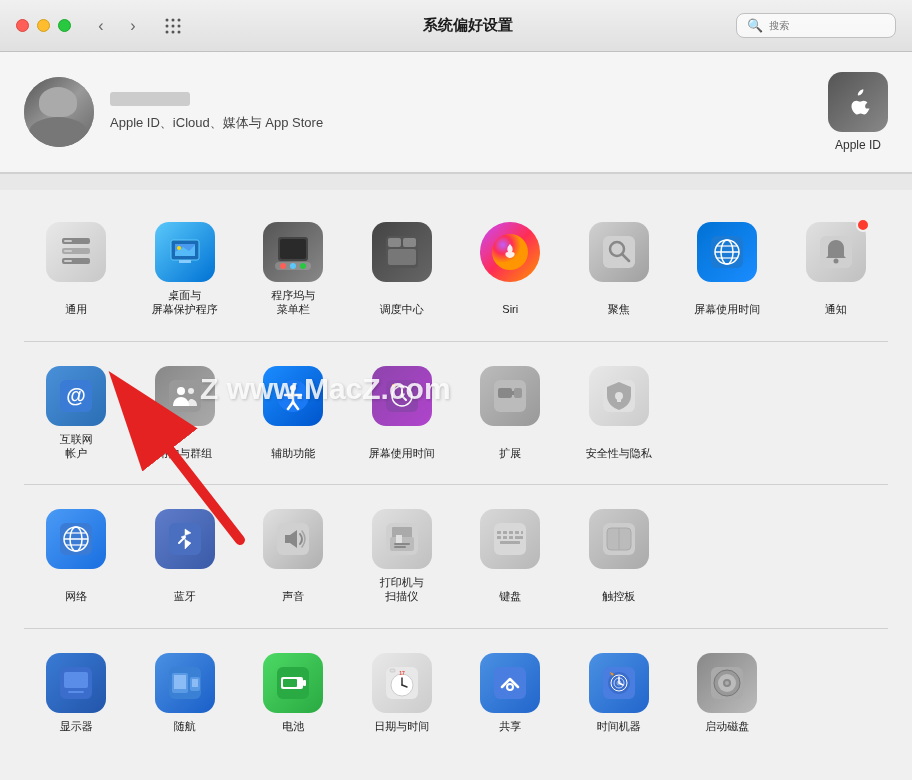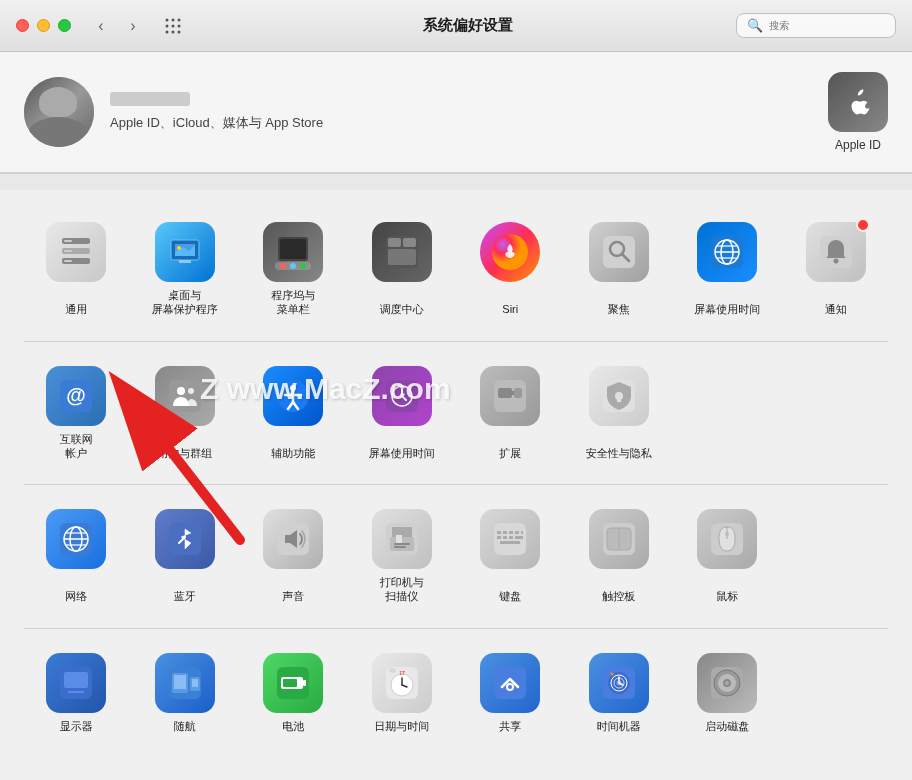--- a/index.html
+++ b/index.html
@@ -631,31 +631,20 @@
       <div class="icon-box icon-trackpad">
         <svg width="36" height="36" viewBox="0 0 36 36">
           <rect x="2" y="2" width="32" height="32" rx="6" fill="#ccc"></rect>
           <rect x="6" y="7" width="24" height="22" rx="4" fill="#bbb" stroke="#aaa" stroke-width="1"></rect>
           <line x1="18" y1="7" x2="18" y2="29" stroke="#aaa" stroke-width="1"></line>
         </svg>
       </div>
       <span class="pref-label">触控板</span>
     </div>
 
-    <div class="pref-item">
-      <div class="icon-box icon-mouse">
-        <svg width="36" height="36" viewBox="0 0 36 36">
-          <rect x="2" y="2" width="32" height="32" rx="6" fill="#ccc"></rect>
-          <path d="M18 6 C11 6 10 12 10 18 C10 26 13 30 18 30 C23 30 26 26 26 18 C26 12 25 6 18 6Z" fill="#e0e0e0" stroke="#aaa" stroke-width="1"></path>
-          <line x1="18" y1="6" x2="18" y2="18" stroke="#aaa" stroke-width="1"></line>
-          <circle cx="18" cy="13" r="2" fill="#bbb"></circle>
-        </svg>
-      </div>
-      <span class="pref-label">鼠标</span>
-    </div>
   </div>
 
   <div class="section-divider"></div>
 
   <div class="pref-grid">
 
     <div class="pref-item">
       <div class="icon-box icon-display">
         <svg width="36" height="36" viewBox="0 0 36 36">
           <rect x="2" y="2" width="32" height="32" rx="6" fill="#3a6dcc"></rect>

